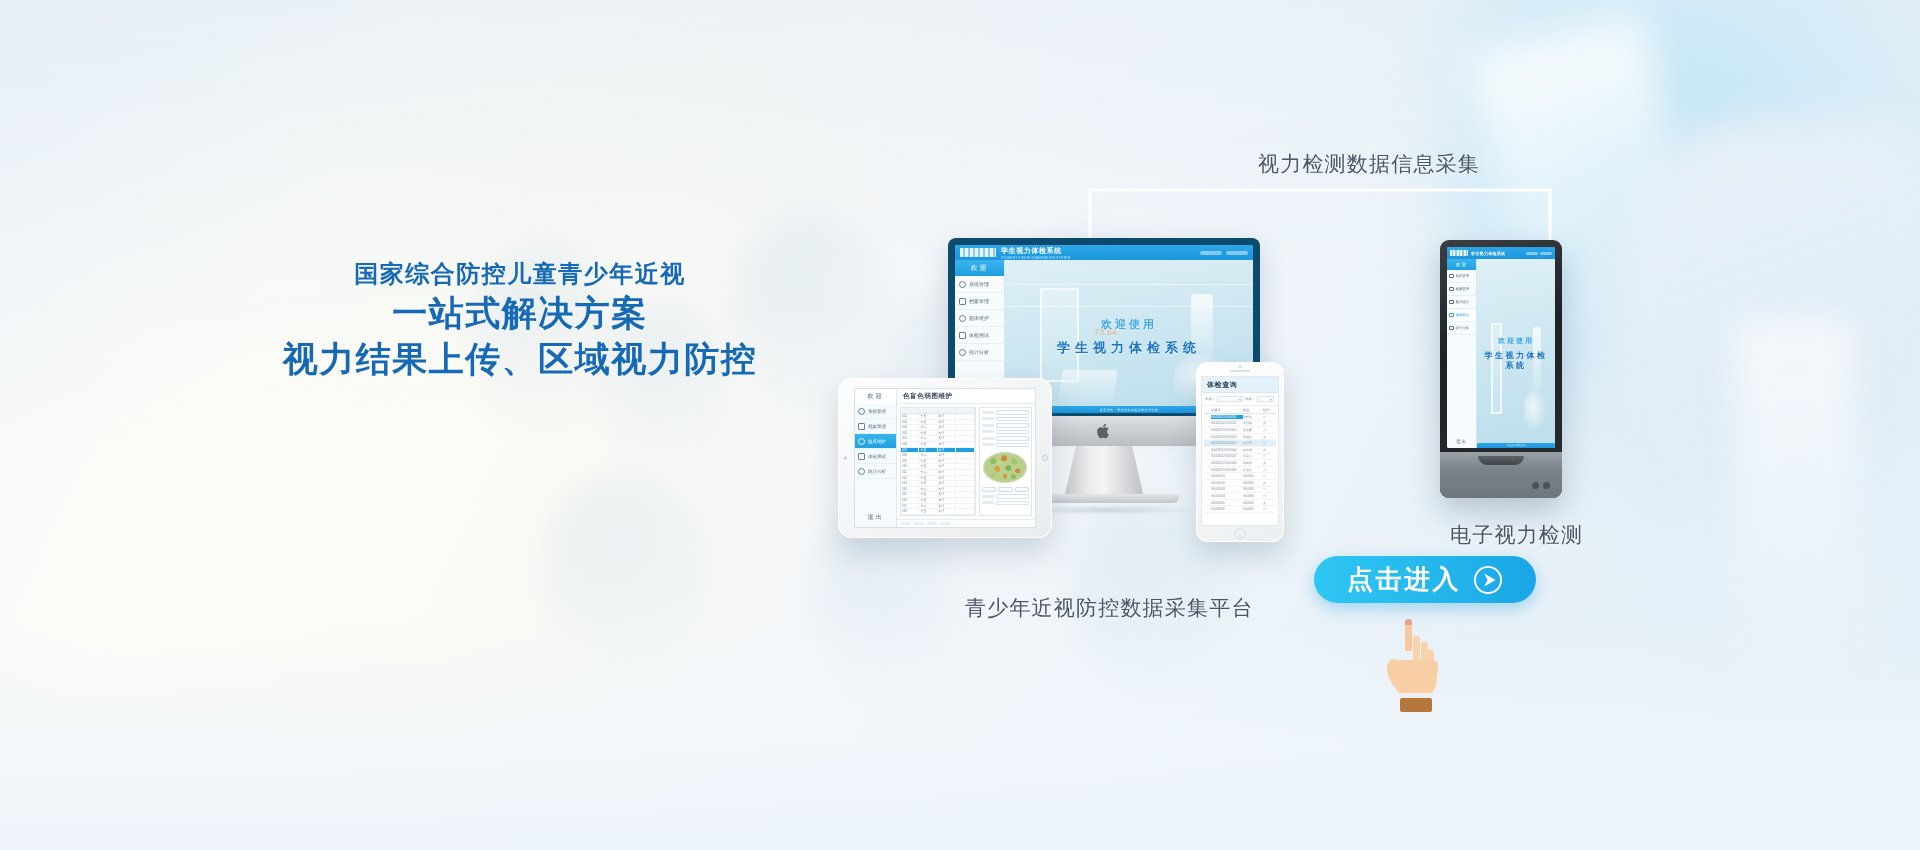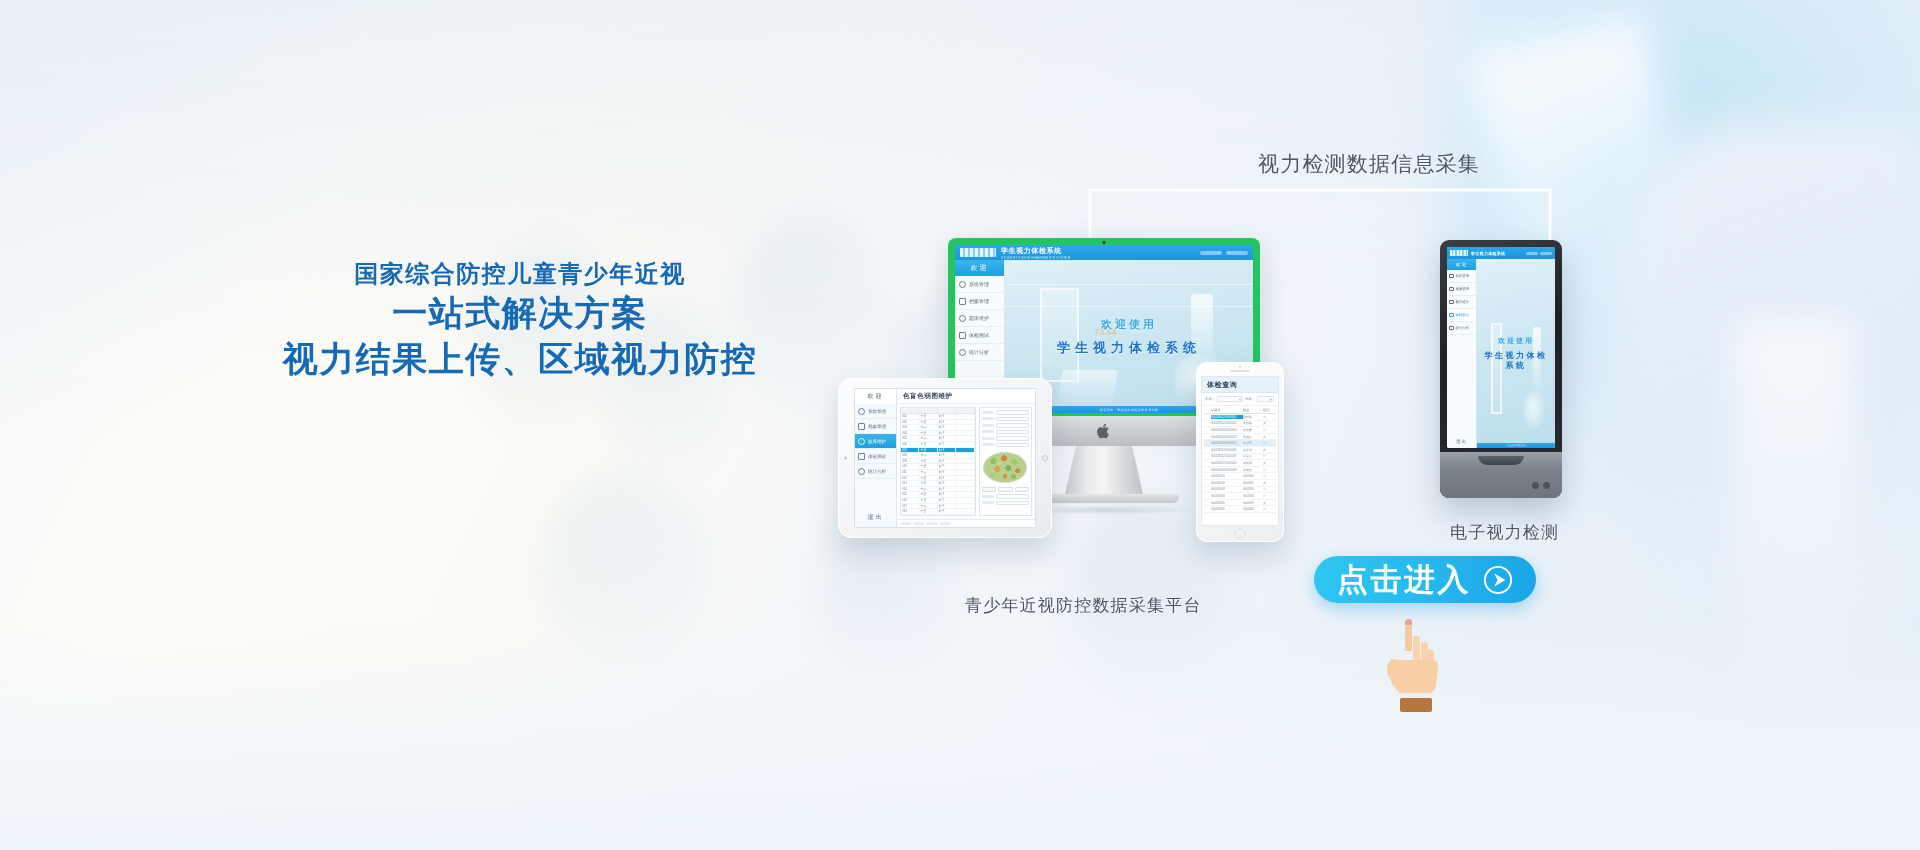--- a/index.html
+++ b/index.html
@@ -114,34 +114,34 @@
     font-size: 21px;
     color: #4b5566;
     letter-spacing: 1.2px;
     white-space: nowrap;
     text-shadow: 0 1px 2px rgba(255,255,255,.8);
   }
 
   
   .cap {
     position: absolute;
-    font-size: 17px;
+    font-size: 21px;
     color: #4b5566;
     letter-spacing: 1.2px;
     white-space: nowrap;
     text-shadow: 0 1px 2px rgba(255,255,255,.8);
   }
   .cap-platform { left: 965px; top: 567px; margin-top: 27px; }
   .cap-kiosk   { left: 1450px; top: 521px; }
 
   
   .imac { position: absolute; left: 948px; top: 238px; width: 312px; }
   .imac-bezel {
     width: 312px; height: 178px;
-    background: #22c55e;
+    background: #0c4a6e;
     border-radius: 8px 8px 3px 3px;
     padding: 7px 23px 0 7px;
     box-shadow: 0 10px 26px rgba(80,100,125,.24);
     position: relative;
   }
   .imac-cam {
     position: absolute; left: 50%; top: 3px; transform: translateX(-50%);
     width: 3px; height: 3px; border-radius: 50%; background: #3a3a40;
   }
   .imac-screen {
@@ -461,21 +461,21 @@
     width: 222px; height: 47px;
     border-radius: 24px;
     background: linear-gradient(90deg, #2ec6f2 0%, #26baee 45%, #1aa5e6 100%);
     display: flex; align-items: center; justify-content: center;
     gap: 12px;
     box-shadow: 0 6px 16px rgba(32,160,220,.35);
     cursor: pointer;
     border: none;
   }
   .cta-text {
-    color: #fff; font-size: 31px; font-weight: 700; letter-spacing: 2.5px;
+    color: #fff; font-size: 26px; font-weight: 700; letter-spacing: 2.5px;
     white-space: nowrap;
     font-family: Liberation Mono, monospace;
   }
   .cta-arrow { width: 30px; height: 30px; flex: 0 0 auto; }
 
   
   .hand { position: absolute; left: 1378px; top: 615px; width: 70px; height: 100px; }
 </style>
 </head>
 <body>

